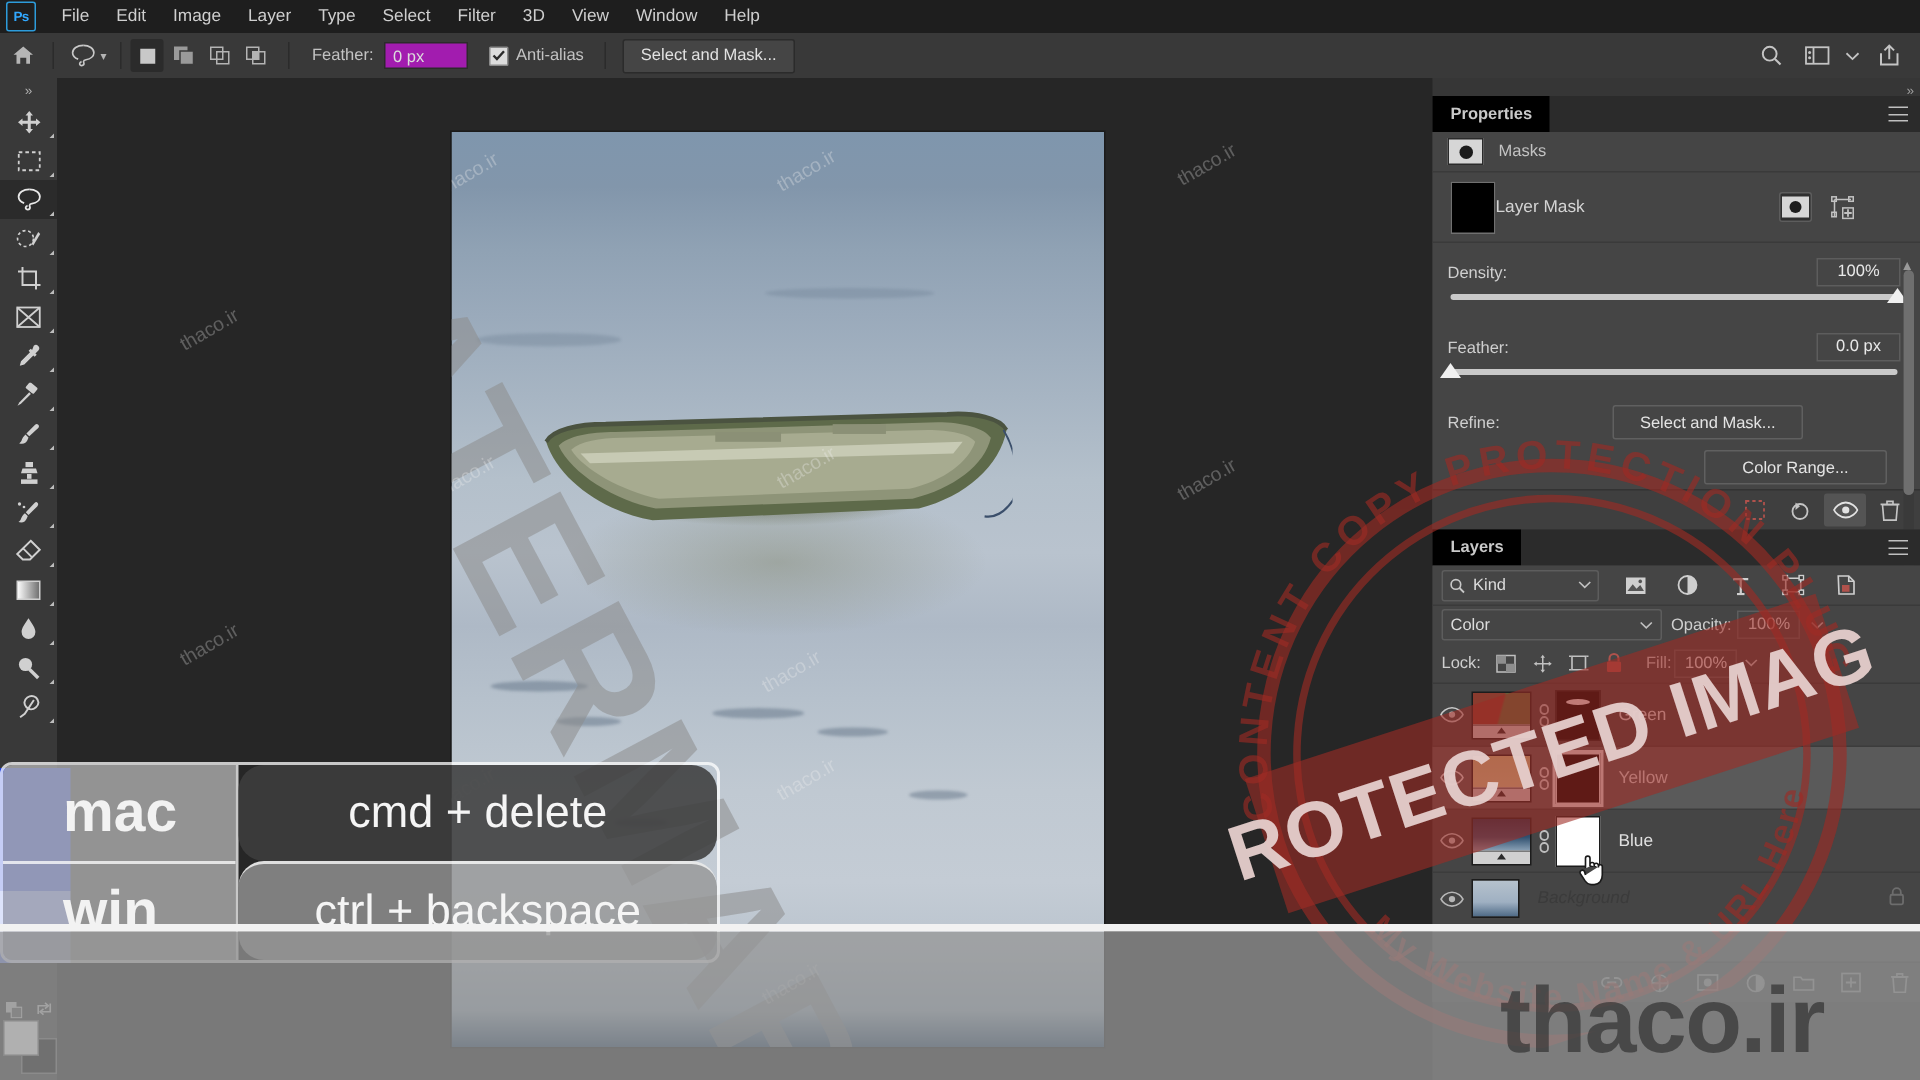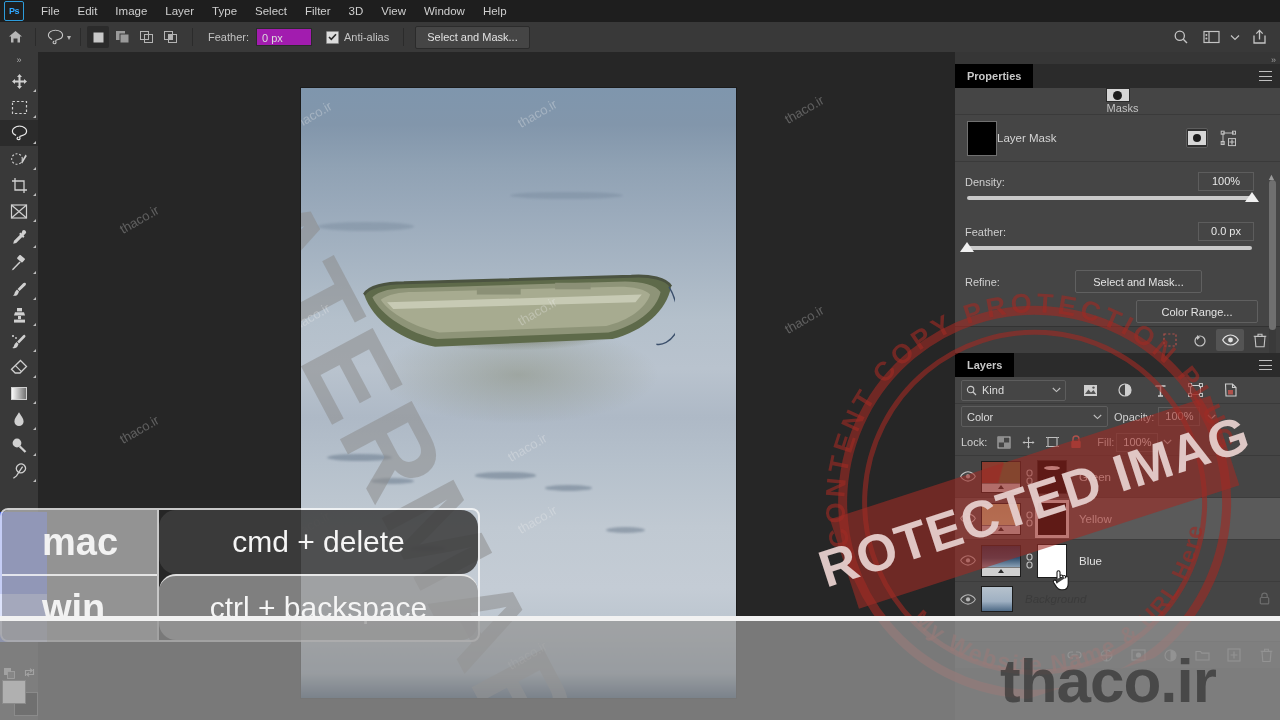--- a/index.html
+++ b/index.html
@@ -85,34 +85,34 @@
 
   .paneltabs{height:24px;background:#2b2b2b;display:flex;align-items:flex-end;position:relative;}
   .ptab{height:24px;padding:0 12px;display:flex;align-items:center;font-size:11px;
         color:#c9c9c9;font-weight:bold;background:#000000;text-align:right;}
   .pmenu{position:absolute;right:8px;top:7px;width:13px;height:10px;display:flex;
          flex-direction:column;justify-content:space-between;}
   .pmenu i{display:block;height:1px;background:#c0c0c0;}
 
   .props{background:#454545;}
   .masks-head{height:26px;display:flex;align-items:center;padding-left:10px;
-              border-bottom:1px solid #3a3a3a;flex-direction:column;}
+              border-bottom:1px solid #3a3a3a;}
   .masks-icon{width:22px;height:16px;background:#d6d6d6;border:1px solid #2b2b2b;
               display:flex;align-items:center;justify-content:center;margin-right:10px;}
   .masks-icon .dot{width:9px;height:9px;border-radius:50%;background:#1c1c1c;}
   .mask-row{height:46px;display:flex;align-items:center;padding-left:12px;border-bottom:1px solid #3a3a3a;position:relative;}
   .mask-thumb{width:28px;height:33px;background:#000;border:1px solid #707070;}
   .mask-label{color:#d4d4d4;font-size:11.5px;}
   .mask-btns{position:absolute;right:42px;display:flex;gap:10px;align-items:center;}
   .mask-btn{width:20px;height:18px;display:flex;align-items:center;justify-content:center;border-radius:2px;}
   .mask-btn.on{background:#2f2f2f;border:1px solid #5d5d5d;}
   .mask-btn .mdot{width:18px;height:14px;background:#d6d6d6;display:flex;align-items:center;justify-content:center;}
   .mask-btn .mdot span{width:8px;height:8px;border-radius:50%;background:#1c1c1c;}
 
-  .slider-block{padding:10px 26px 6px 10px;}
+  .slider-block{padding:10px 13px 6px 10px;}
   .slider-head{display:flex;align-items:center;justify-content:space-between;margin-bottom:5px;}
   .slider-head .lbl{font-size:11px;color:#cfcfcf;}
   .num-input{width:54px;height:17px;background:#454545;border:1px solid #5d5d5d;color:#e8e8e8;
              font-size:11px;text-align:center;line-height:17px;}
   .track{position:relative;height:4px;background:#c9c9c9;border-radius:2px;margin:0 2px;}
   .thumbm{position:absolute;top:-4px;width:0;height:0;border-left:7px solid transparent;
           border-right:7px solid transparent;border-bottom:10px solid #f0f0f0;}
   .refine-row{display:flex;align-items:center;padding:6px 10px 4px 10px;}
   .refine-lbl{width:110px;font-size:11px;color:#cfcfcf;}
   .p-btn{flex:1;height:21px;background:#454545;border:1px solid #606060;color:#e4e4e4;

